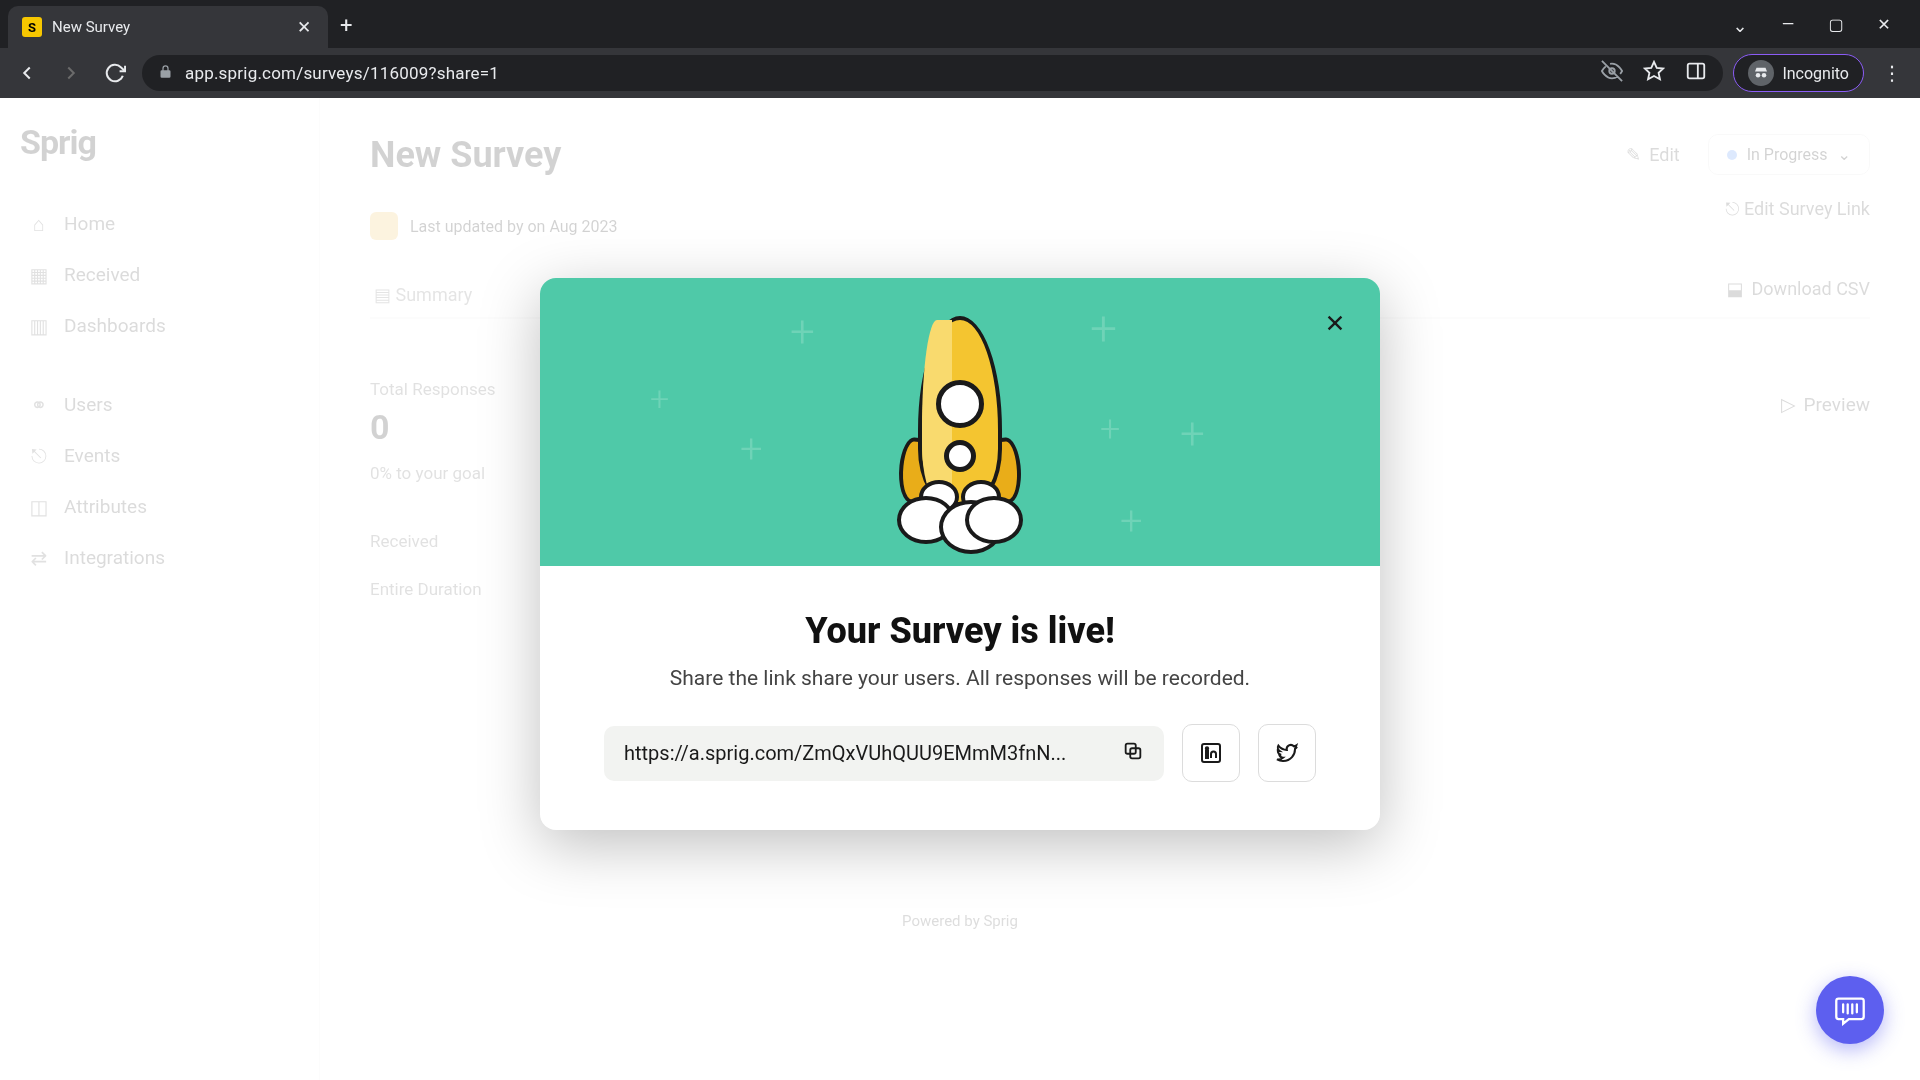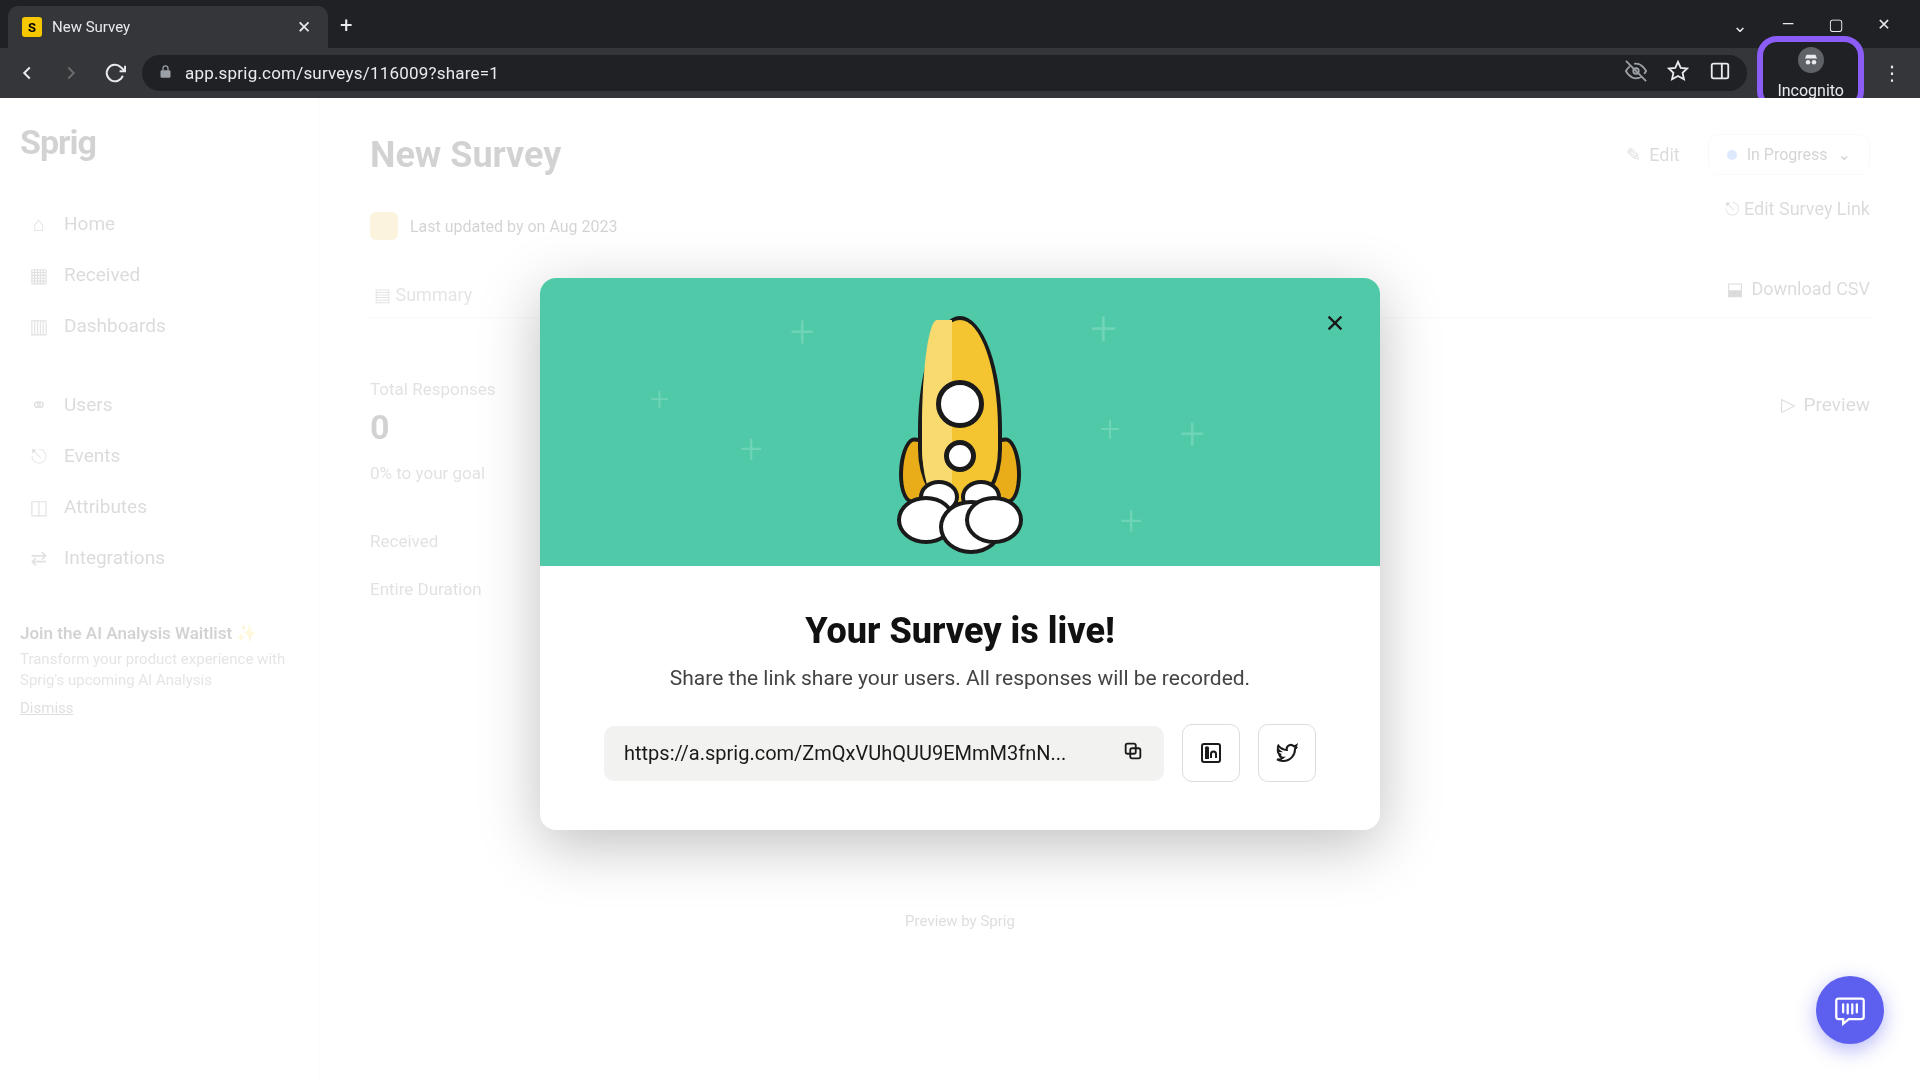--- a/index.html
+++ b/index.html
@@ -18,21 +18,21 @@
   .win-chevron { font-size: 18px; }
 
   .address-bar-row { background: #35363a; height: 50px; display: flex; align-items: center; padding: 0 10px; gap: 10px; }
   .nav-btn { width: 34px; height: 34px; display: flex; align-items: center; justify-content: center; color: #e8eaed; cursor: pointer; border-radius: 50%; }
   .nav-btn.disabled { color: #6b6b6b; }
   .address-bar { flex: 1; background: #202124; height: 36px; border-radius: 20px; display: flex; align-items: center; padding: 0 16px; gap: 12px; color: #e8eaed; font-size: 17px; }
   .lock-icon { color: #9aa0a6; font-size: 15px; }
   .url-text { color: #e8eaed; letter-spacing: 0.2px; }
   .addr-right { margin-left: auto; display:flex; align-items:center; gap: 20px; }
   .addr-icon { color: #e8eaed; cursor: pointer; }
-  .incognito-pill { display:flex; align-items:center; gap: 8px; background: #202124; border: 6px solid #8b5cf6; padding: 5px 14px; border-radius: 20px; color: #e8eaed; font-size: 16px; flex-direction: column; }
+  .incognito-pill { display:flex; align-items:center; gap: 8px; background: #202124; border: 1px solid #8b5cf6; padding: 5px 14px; border-radius: 20px; color: #e8eaed; font-size: 16px; }
   .incog-avatar { width: 26px; height: 26px; border-radius: 50%; background: #5f6368; display:flex; align-items:center; justify-content:center; }
   .kebab { color: #e8eaed; font-size: 20px; cursor:pointer; padding: 0 8px; }
 
   
   .app { position: relative; background: #fff; height: calc(1080px - 98px); }
 
   .sidebar { position: absolute; left: 0; top: 0; width: 320px; height: 100%; background: #fff; border-right: 1px solid #eee; padding: 24px 20px; opacity: 0.35; }
   .logo { font-size: 34px; font-weight: 700; letter-spacing: -1px; margin-bottom: 36px; }
   .nav-item { display:flex; align-items:center; gap: 14px; padding: 14px 8px; font-size: 19px; color: #333; border-radius: 8px; cursor:pointer; }
   .nav-item.gap-top { margin-top: 28px; }
@@ -207,25 +207,20 @@
         <span>Events</span>
       </div>
     <div class="nav-item">
         <span class="nav-icon">◫</span>
         <span>Attributes</span>
       </div>
     <div class="nav-item">
         <span class="nav-icon">⇄</span>
         <span>Integrations</span>
       </div>
-    <div class="ai-box">
-      <div class="ai-title">Join the AI Analysis Waitlist ✨</div>
-      <div class="ai-desc">Transform your product experience with Sprig's upcoming AI Analysis</div>
-      <div class="ai-dismiss">Dismiss</div>
-    </div>
   </div>
 
   <div class="main">
     <div class="page-title">New Survey</div>
     <div class="subtitle-row">
       <div class="sub-icon"></div>
       <span>Last updated by on Aug 2023</span>
     </div>
     <div class="header-actions">
       <div class="hact">
@@ -254,21 +249,21 @@
       <div class="stat-label">Total Responses</div>
       <div class="stat-val">0</div>
       <div class="stat-label">0% to your goal</div>
       <div style="height:40px"></div>
       <div class="stat-label">Received</div>
       <div style="height:20px"></div>
       <div class="stat-label">Entire Duration</div>
     </div>
   </div>
 
-  <div class="powered">Preview by Sprig</div>
+  <div class="powered">Powered by Sprig</div>
 
   <div class="overlay">
     <div class="modal">
       <div class="modal-hero">
         <div class="modal-close">
           <svg viewBox="0 0 24 24" fill="none" stroke="#1a1a1a" stroke-width="2.5">
               <line x1="5" y1="5" x2="19" y2="19"></line>
               <line x1="19" y1="5" x2="5" y2="19"></line>
             </svg>
         </div>

